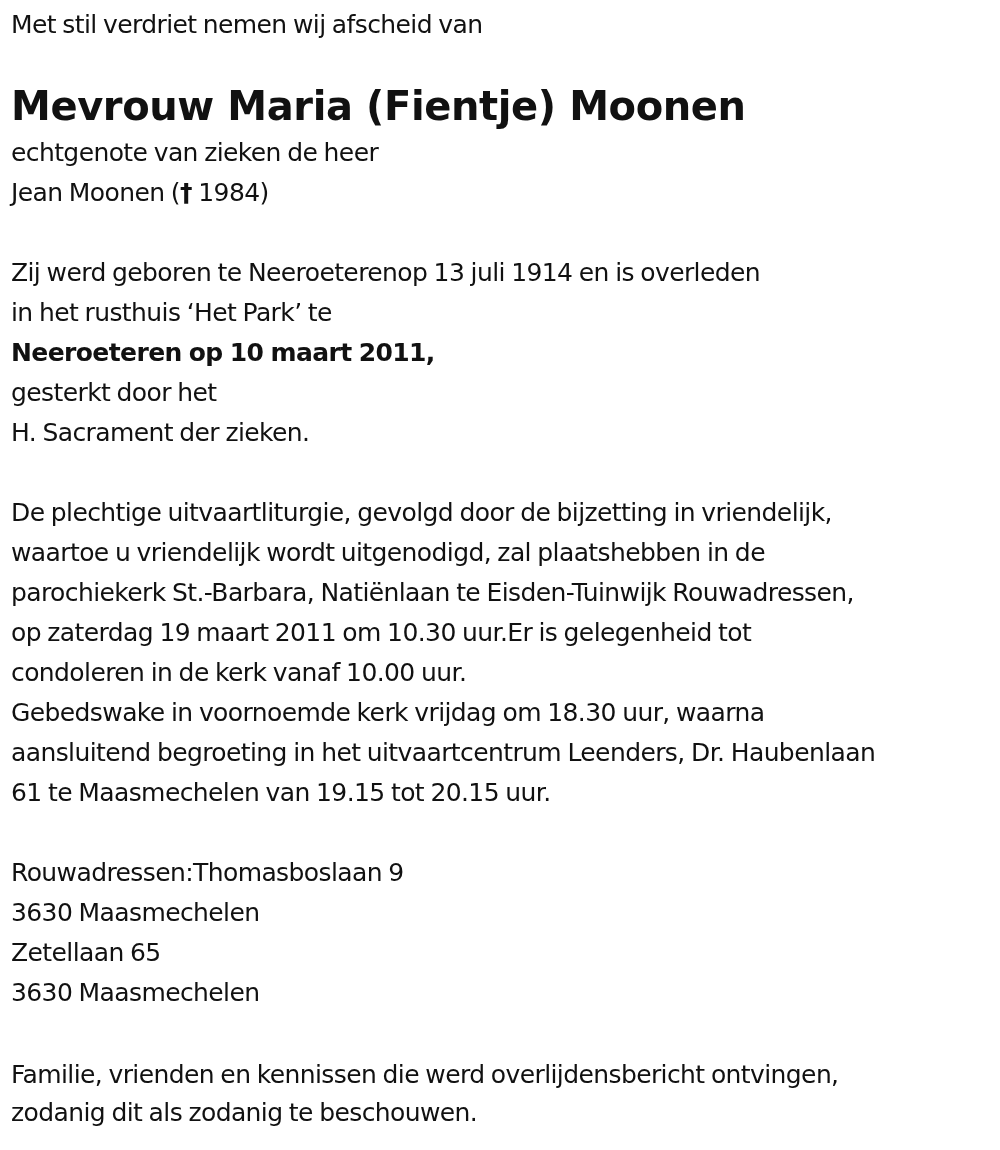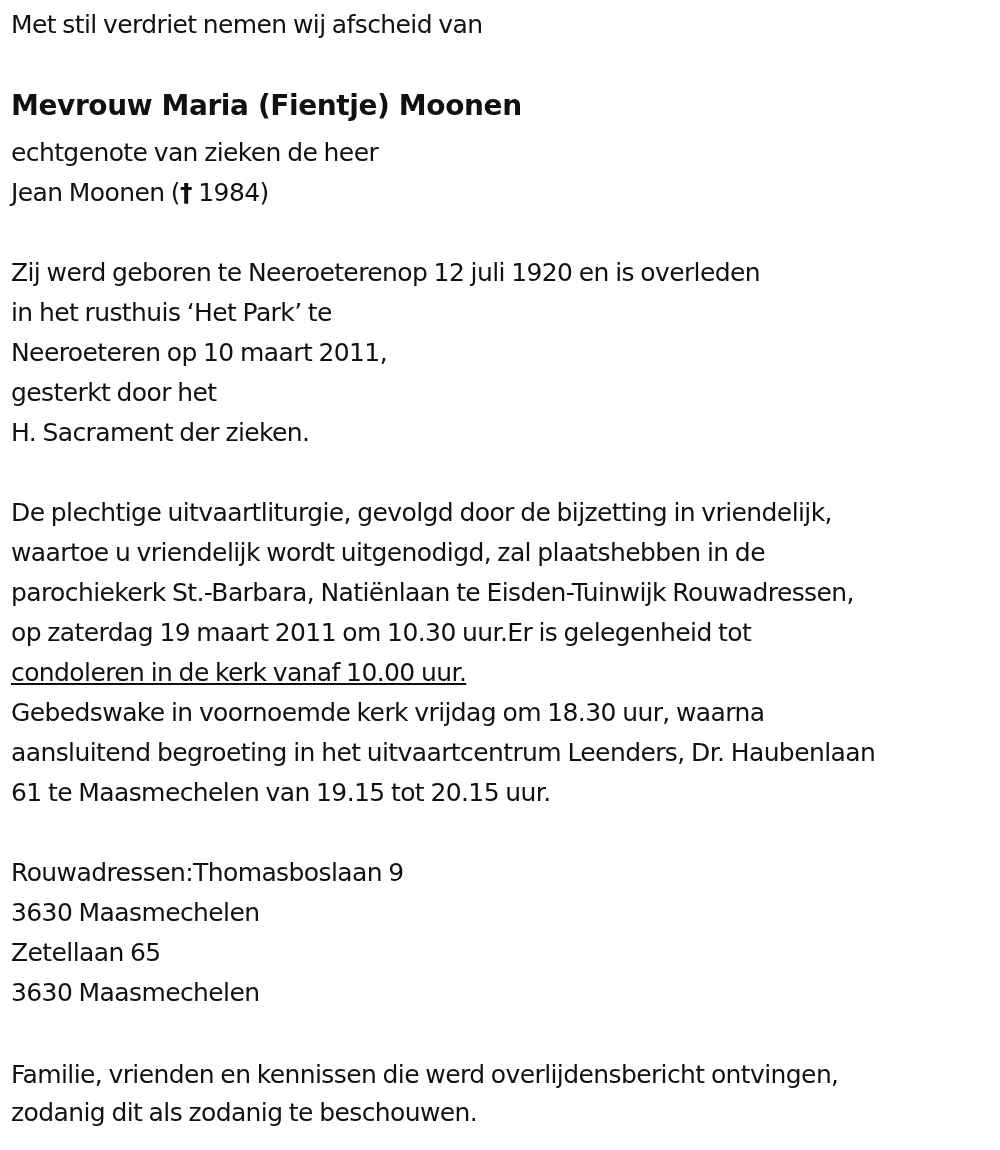--- a/index.html
+++ b/index.html
@@ -26,21 +26,21 @@
       left: 0;
       white-space: nowrap;
       font-size: 25px;
       line-height: 30px;
       letter-spacing: -0.6px;
       word-spacing: -1px;
       transform-origin: left top;
     }
     .title {
       font-weight: bold;
-      font-size: 28px;
+      font-size: 40px;
       line-height: 40px;
       letter-spacing: -0.4px;
       word-spacing: 0px;
     }
     .cross {
       font-weight: bold;
     }
   </style>
 </head>
 <body>
@@ -51,33 +51,33 @@
 
   <div class="line title" style="top:86px;">Mevrouw Maria (Fientje) Moonen</div>
 
   <div class="line" style="top:138px;">echtgenote van zieken de heer</div>
 
   <div class="line" style="top:178px;">
     <span>Jean Moonen (</span><span class="cross">†</span>&nbsp;<span>1984)</span>
   </div>
 
   <div>
-    <div class="line" style="top:258px;">Zij werd geboren te Neeroeterenop 12 juli 1920 en is overleden</div>
+    <div class="line" style="top:258px;">Zij werd geboren te Neeroeterenop 13 juli 1914 en is overleden</div>
     <div class="line" style="top:298px;">in het rusthuis ‘Het Park’ te</div>
-    <div class="line" style="top:338px;">Neeroeteren op 10 maart 2011,</div>
+    <div class="line" style="top:338px;font-weight:bold;">Neeroeteren op 10 maart 2011,</div>
     <div class="line" style="top:378px;">gesterkt door het</div>
     <div class="line" style="top:418px;">H. Sacrament der zieken.</div>
   </div>
 
   <div>
     <div class="line" style="top:498px;">De plechtige uitvaartliturgie, gevolgd door de bijzetting in vriendelijk,</div>
     <div class="line" style="top:538px;">waartoe u vriendelijk wordt uitgenodigd, zal plaatshebben in de</div>
     <div class="line" style="top:578px;">parochiekerk St.-Barbara, Natiënlaan te Eisden-Tuinwijk Rouwadressen,</div>
     <div class="line" style="top:618px;text-align:right;">op zaterdag 19 maart 2011 om 10.30 uur.Er is gelegenheid tot</div>
-    <div class="line" style="top:658px;text-decoration:underline;">condoleren in de kerk vanaf 10.00 uur.</div>
+    <div class="line" style="top:658px;">condoleren in de kerk vanaf 10.00 uur.</div>
     <div class="line" style="top:698px;">Gebedswake in voornoemde kerk vrijdag om 18.30 uur, waarna</div>
     <div class="line" style="top:738px;">aansluitend begroeting in het uitvaartcentrum Leenders, Dr. Haubenlaan</div>
     <div class="line" style="top:778px;">61 te Maasmechelen van 19.15 tot 20.15 uur.</div>
   </div>
 
   <div>
     <div class="line" style="top:858px;">Rouwadressen:Thomasboslaan 9</div>
     <div class="line" style="top:898px;">3630 Maasmechelen</div>
     <div class="line" style="top:938px;">Zetellaan 65</div>
     <div class="line" style="top:978px;">3630 Maasmechelen</div>

